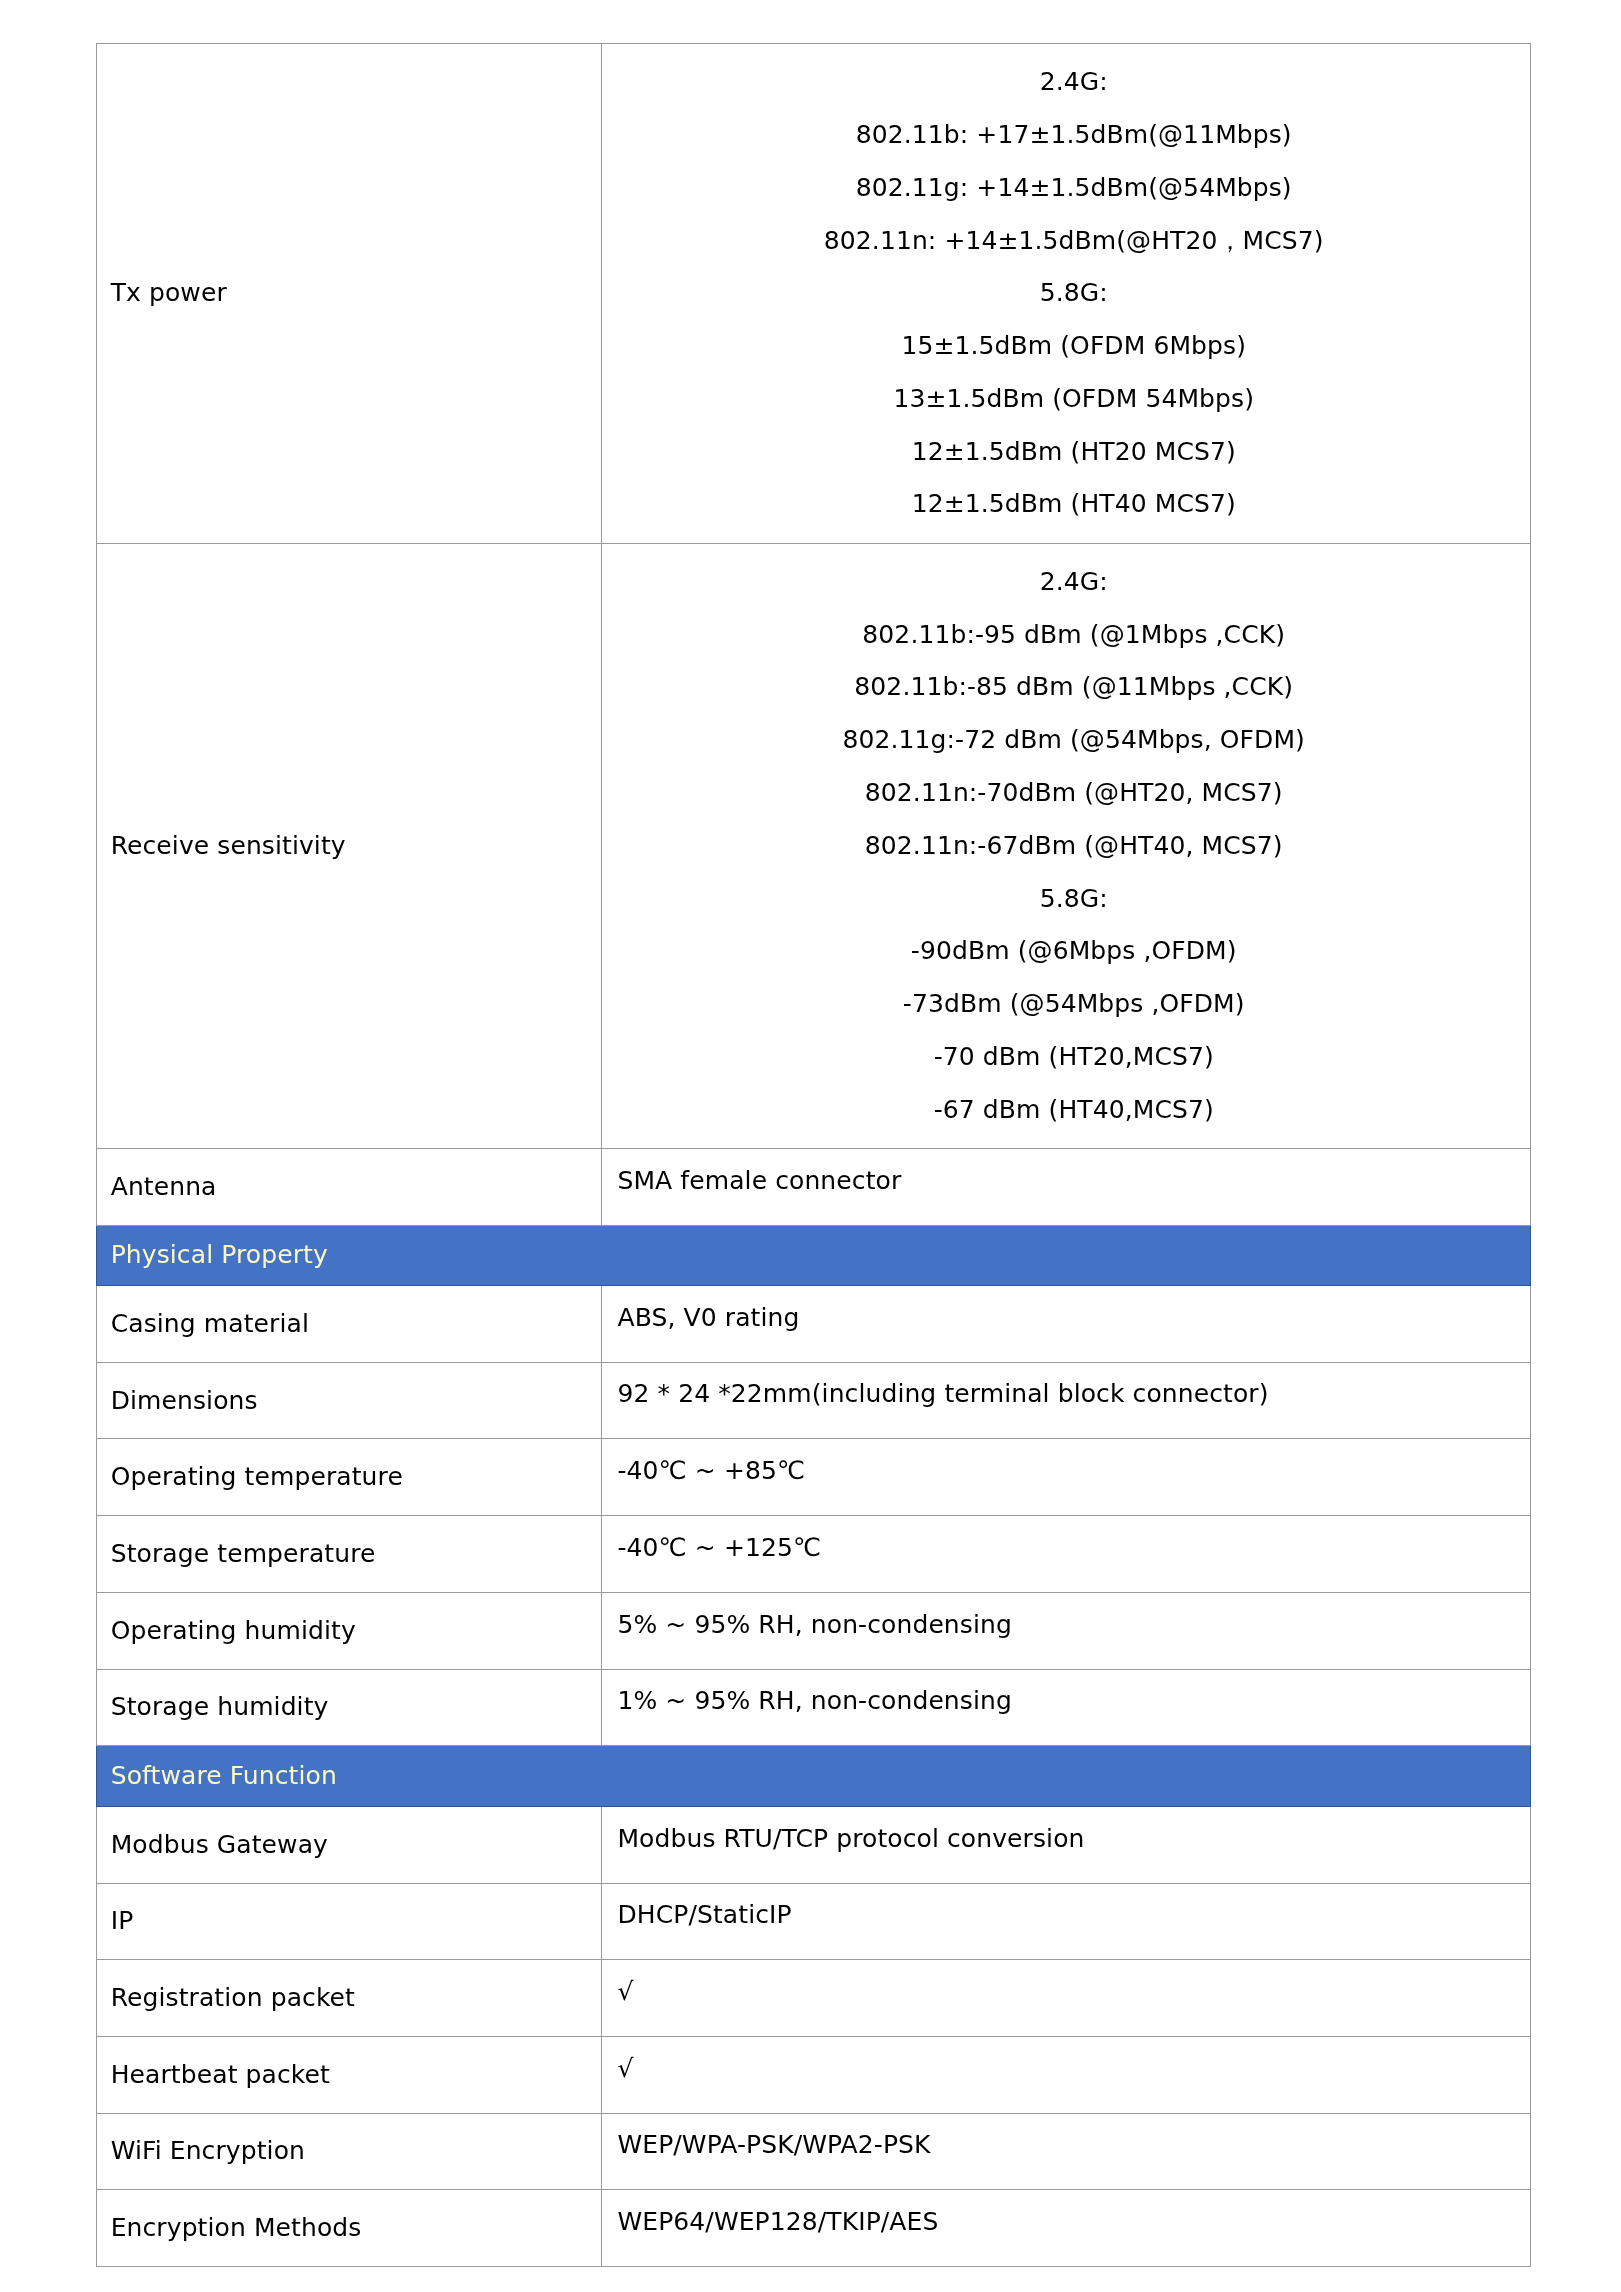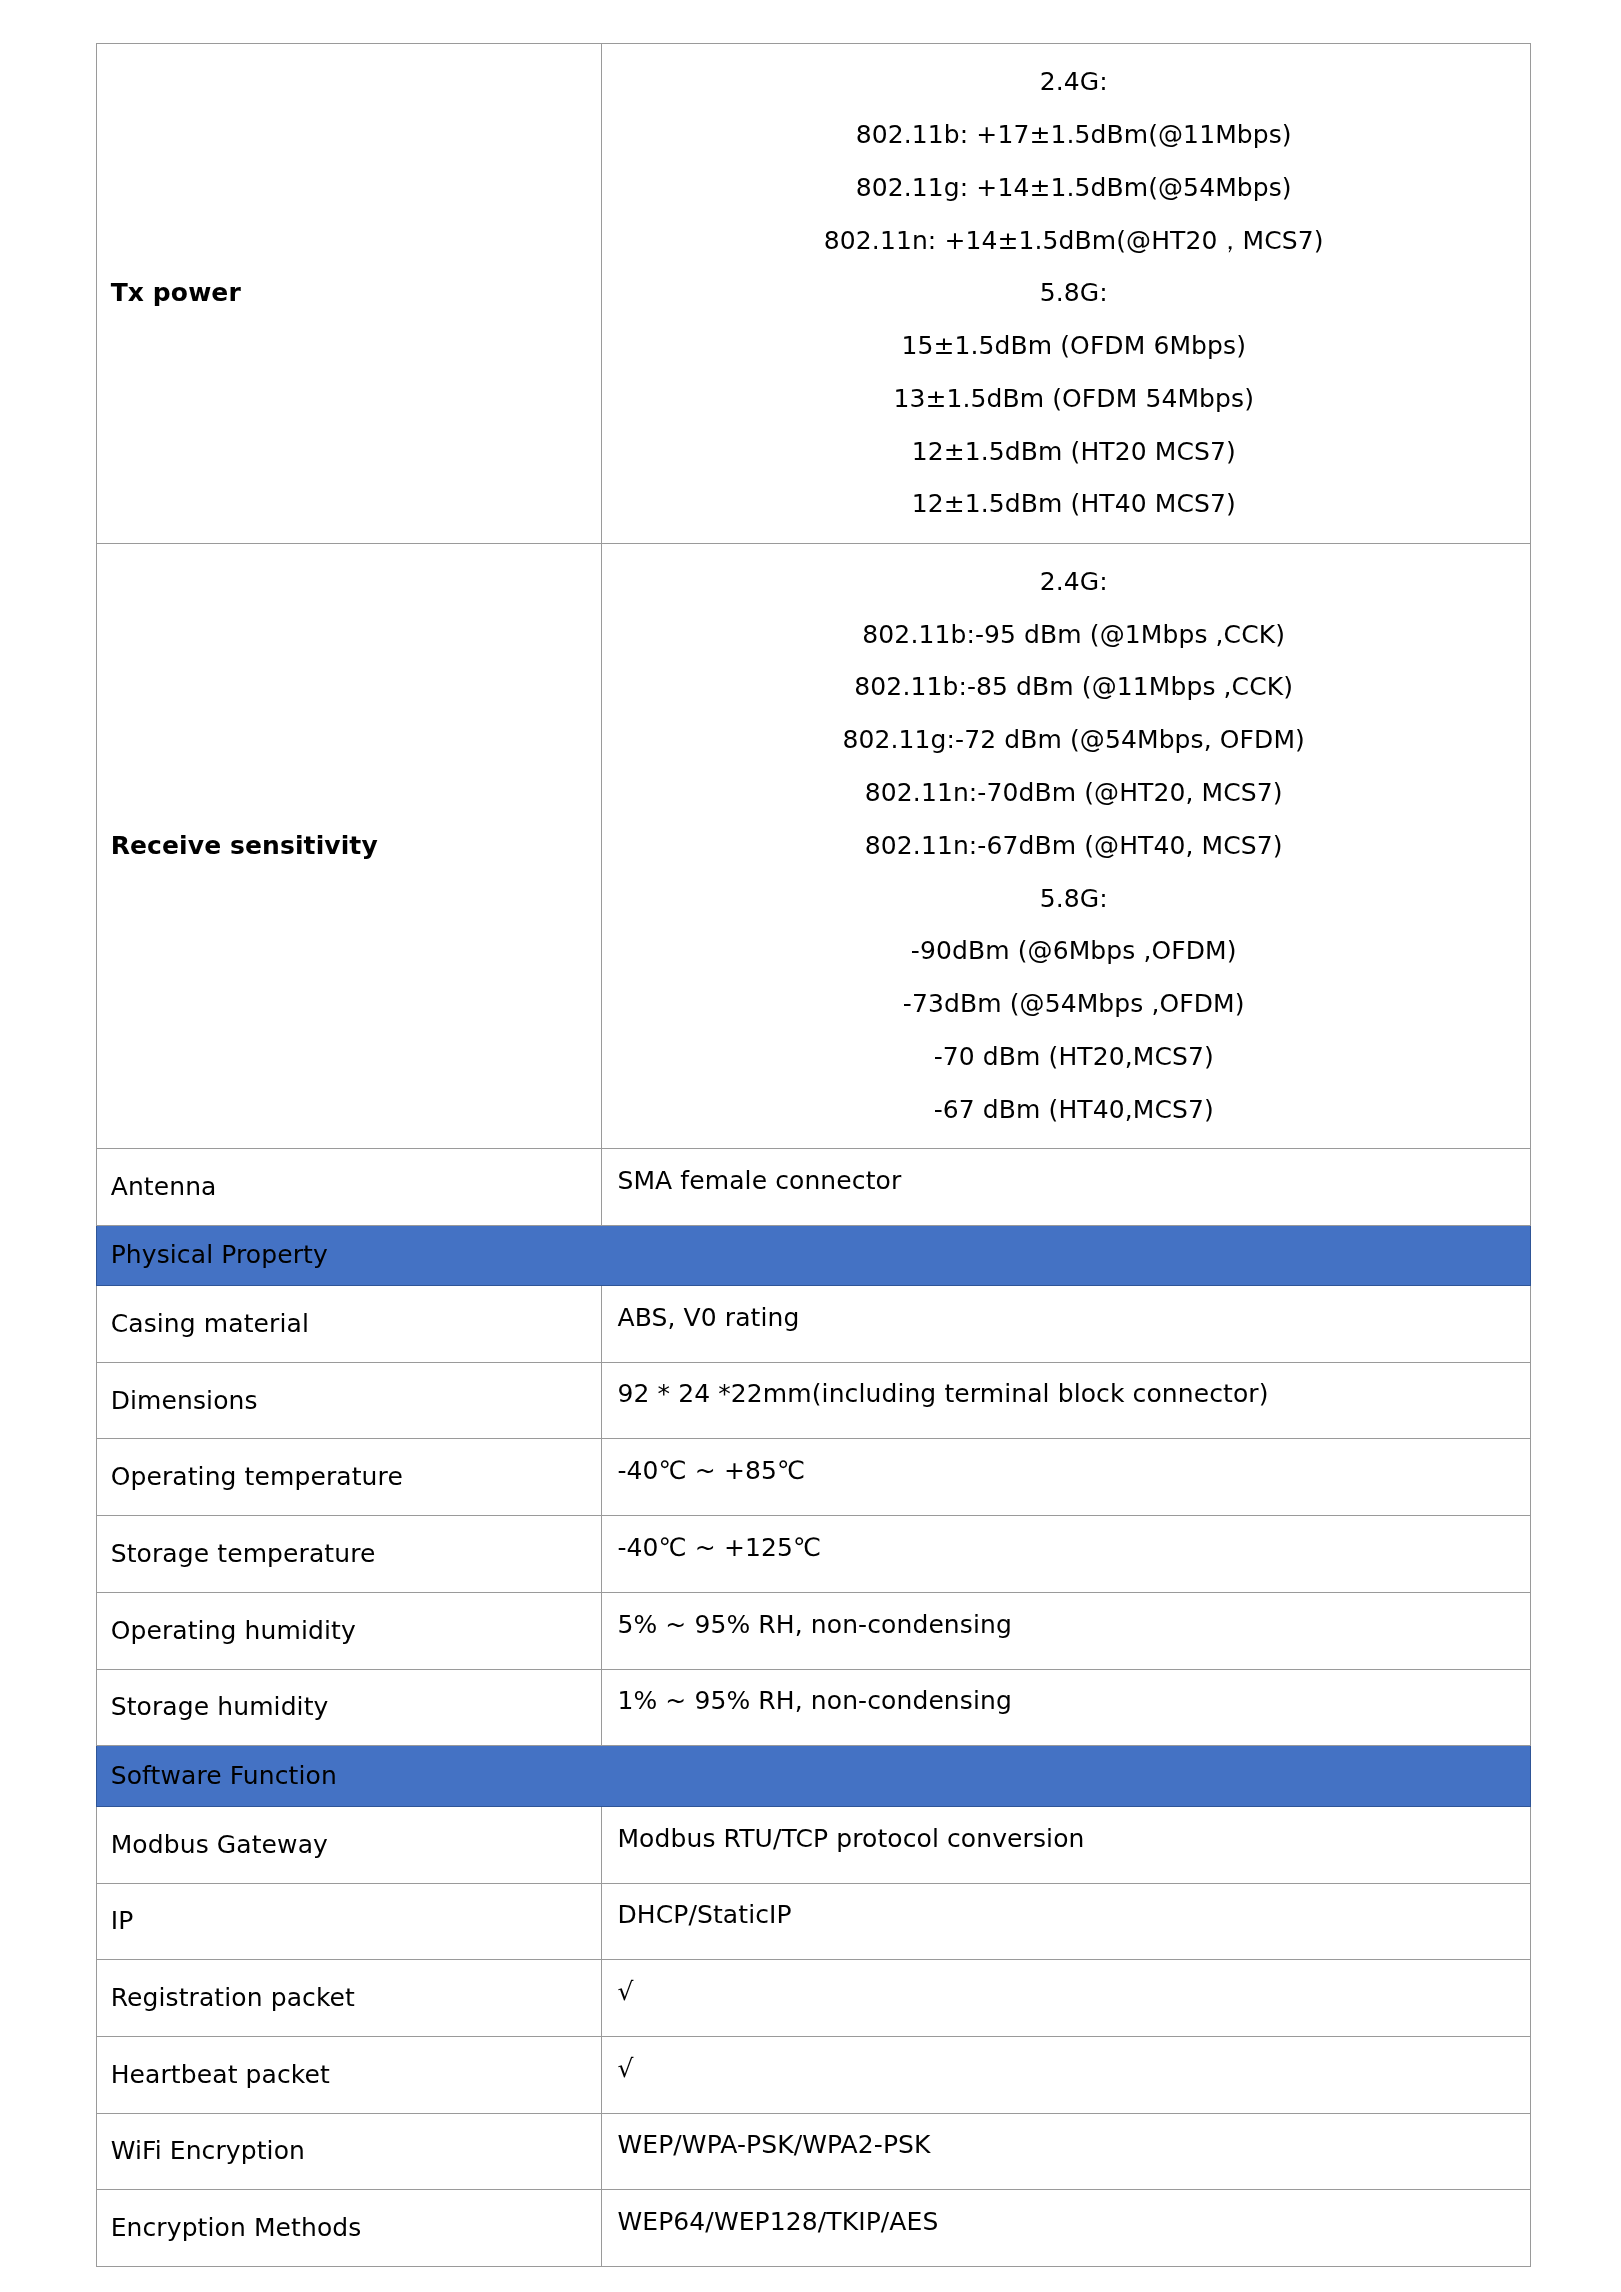--- a/index.html
+++ b/index.html
@@ -55,29 +55,28 @@
     padding-bottom: 25px;
     white-space: nowrap;
   }
   td.value.wrap {
     padding-top: 13.7px;
     padding-bottom: 13.7px;
     line-height: 2.05;
   }
   td.label.tall {
     vertical-align: middle;
-    font-weight: bold;
   }
   
   tr.section td {
     background: #4472c4;
     border: 1px solid #2f5597;
     padding: 10.8px 0 10.8px 13.7px;
     font-size: 25px;
-    color: #000000;
+    color: #fef9c3;
   }
   .check {
     font-size: 25.5px;
   }
   
   table.spec {
     border-top: 1.6px solid #000000;
   }
 </style>
 </head>

